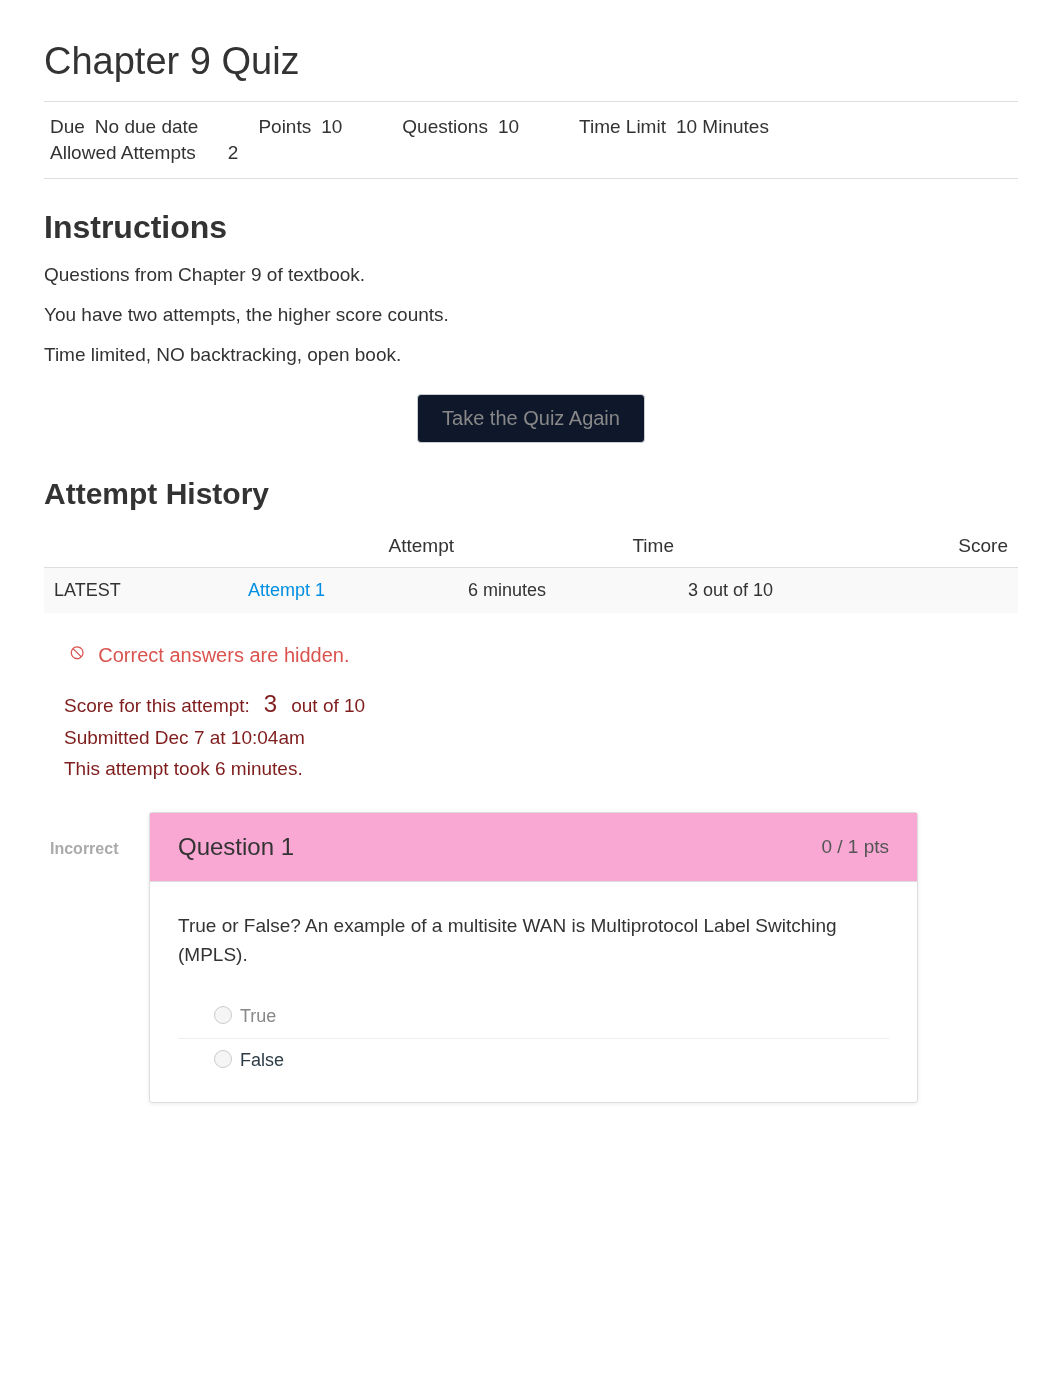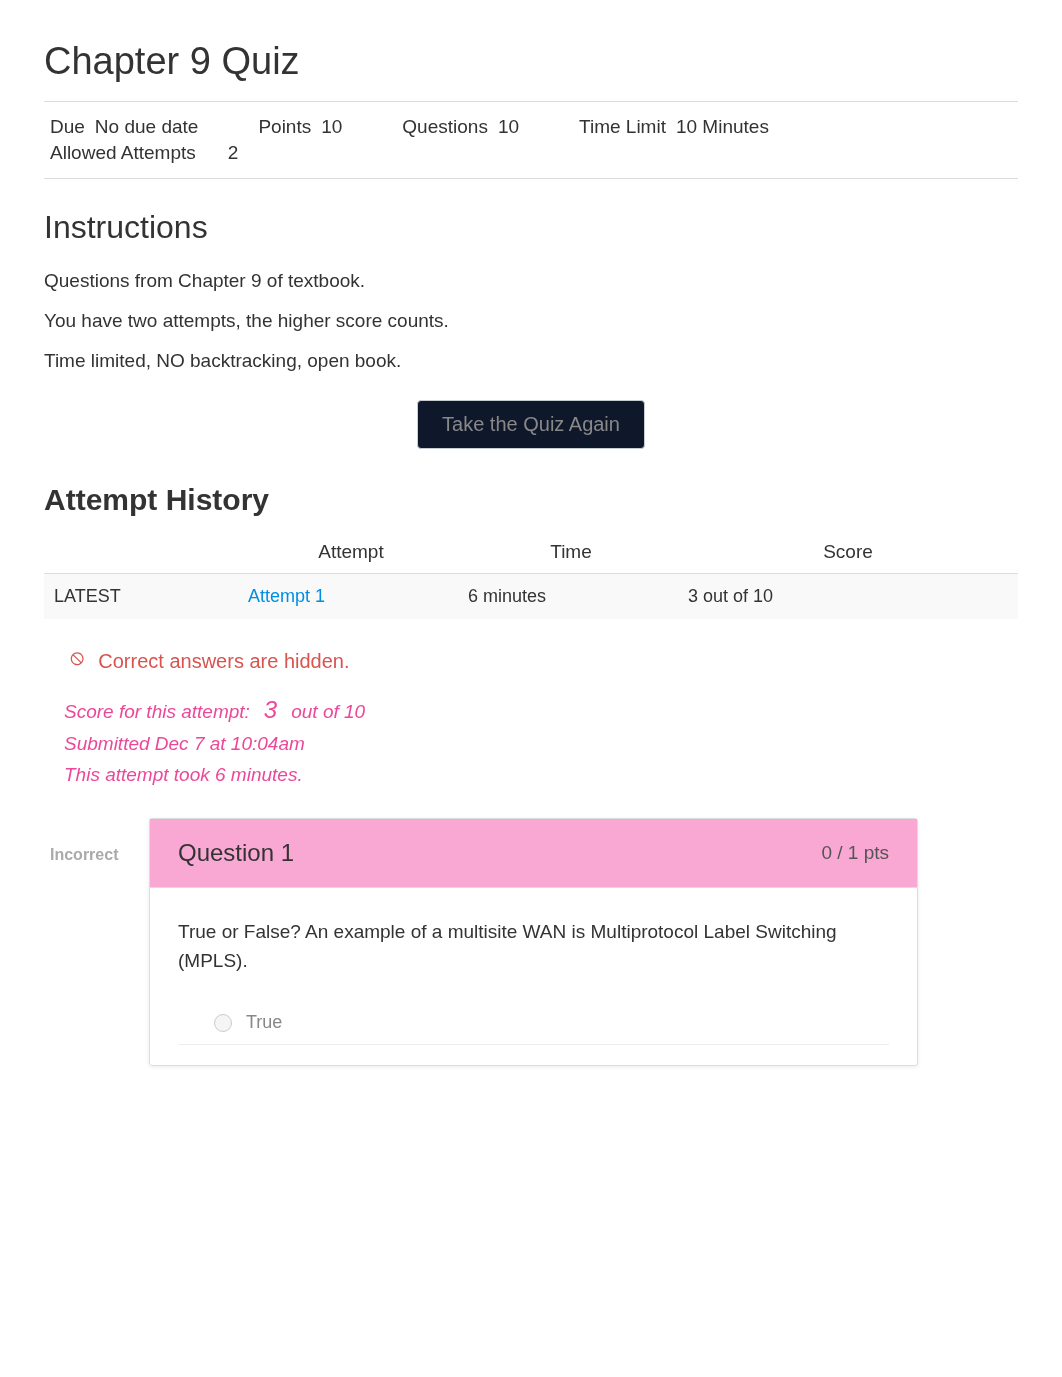--- a/index.html
+++ b/index.html
@@ -37,23 +37,23 @@
       margin-right: 60px;
     }
     .meta-item:last-child {
       margin-right: 0;
     }
     .meta-label {
       margin-right: 10px;
     }
     h2.section-heading {
       font-size: 32px;
-      font-weight: 400;
+      font-weight: 700;
       margin-top: 30px;
-      margin-bottom: 24px;
+      margin-bottom: 18px;
       color: #333;
     }
     p.instr {
       font-size: 19px;
       margin-bottom: 18px;
       color: #333;
     }
     .take-again-wrap {
       text-align: center;
       margin: 28px 0 34px 0;
@@ -74,21 +74,21 @@
       margin-bottom: 14px;
       color: #333;
     }
     table.history-table {
       width: 100%;
       border-collapse: collapse;
       font-size: 19px;
       margin-bottom: 30px;
     }
     table.history-table th {
-      text-align: center;
+      text-align: right;
       font-weight: 400;
       padding: 10px 10px 10px 4px;
       border-bottom: 1px solid #ddd;
       color: #333;
     }
     table.history-table td {
       padding: 12px 4px;
       font-size: 18px;
       color: #333;
     }
@@ -110,23 +110,22 @@
       margin: 18px 0 18px 26px;
       color: #d9534f;
       font-size: 20px;
     }
     .hidden-answers .icon {
       font-size: 14px;
     }
     .score-block {
       margin-left: 20px;
       font-size: 19px;
-      color: #ec4899;
+      color: #7f1d1d;
       line-height: 1.6;
-      font-style: italic;
     }
     .score-line {
       display: flex;
       align-items: baseline;
       gap: 14px;
     }
     .score-big {
       font-size: 24px;
     }
     .question-wrap {
@@ -169,22 +168,22 @@
       padding: 30px 28px 20px 28px;
     }
     .question-text {
       font-size: 19px;
       color: #333;
       line-height: 1.5;
       margin-bottom: 26px;
     }
     .answer-row {
       display: flex;
-      align-items: center;
-      gap: 14px;
+      align-items: flex-start;
+      gap: 8px;
       padding: 11px 8px 11px 36px;
       font-size: 18px;
     }
     .answer-row.selected-wrong {
       color: #888;
       border-bottom: 1px solid #eee;
     }
     .radio-dot {
       width: 18px;
       height: 18px;
@@ -277,15 +276,19 @@
     <div class="question-header">
       <span class="qtitle">Question 1</span>
       <span class="qpts">0 / 1 pts</span>
     </div>
     <div class="question-body">
       <div class="question-text">True or False? An example of a multisite WAN is Multiprotocol Label Switching (MPLS).</div>
       <div class="answer-row selected-wrong">
         <span class="radio-dot"></span>
         <span>True</span>
       </div>
+      <div class="answer-row">
+        <span class="radio-dot"></span>
+        <span>False</span>
+      </div>
     </div>
   </div>
 </div>
 
 </body></html>

